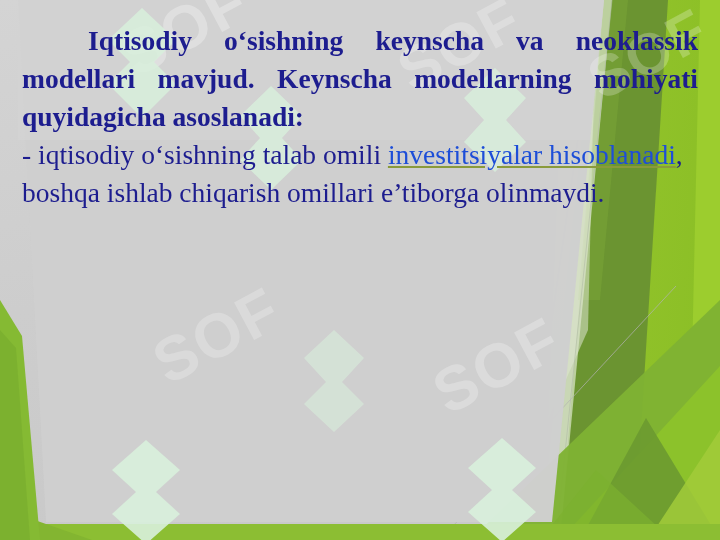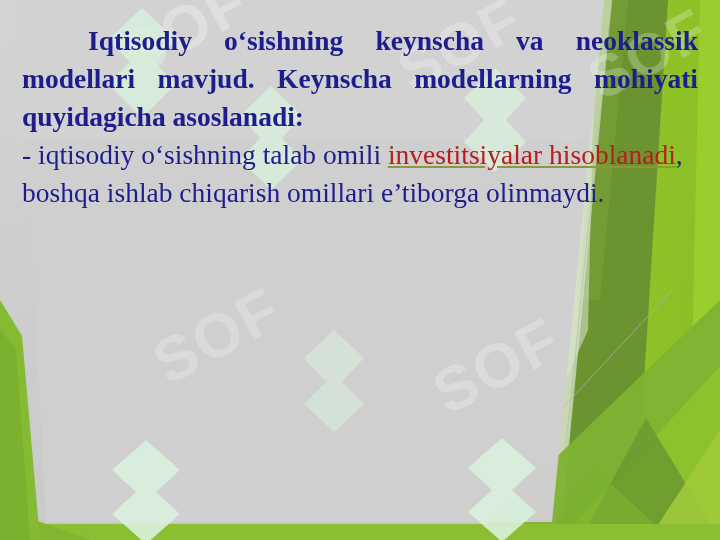--- a/index.html
+++ b/index.html
@@ -68,21 +68,21 @@
     text-justify: inter-word;
   }
   #text-body p { margin: 0; }
   .p-lead {
     font-weight: bold;
     text-indent: 66px;
   }
   .p-body { font-weight: normal; }
   .nojust { text-align: left; }
   a.hyperlink {
-    color: #b91c1c;
+    color: #1d4ed8;
     text-decoration-color: #8a9a3b;
   }
 </style>
 </head>
 <body>
 
 <div id="slide">
 
   <svg id="bg-art" viewBox="0 0 720 540" preserveAspectRatio="none" aria-hidden="true">
     <defs>

